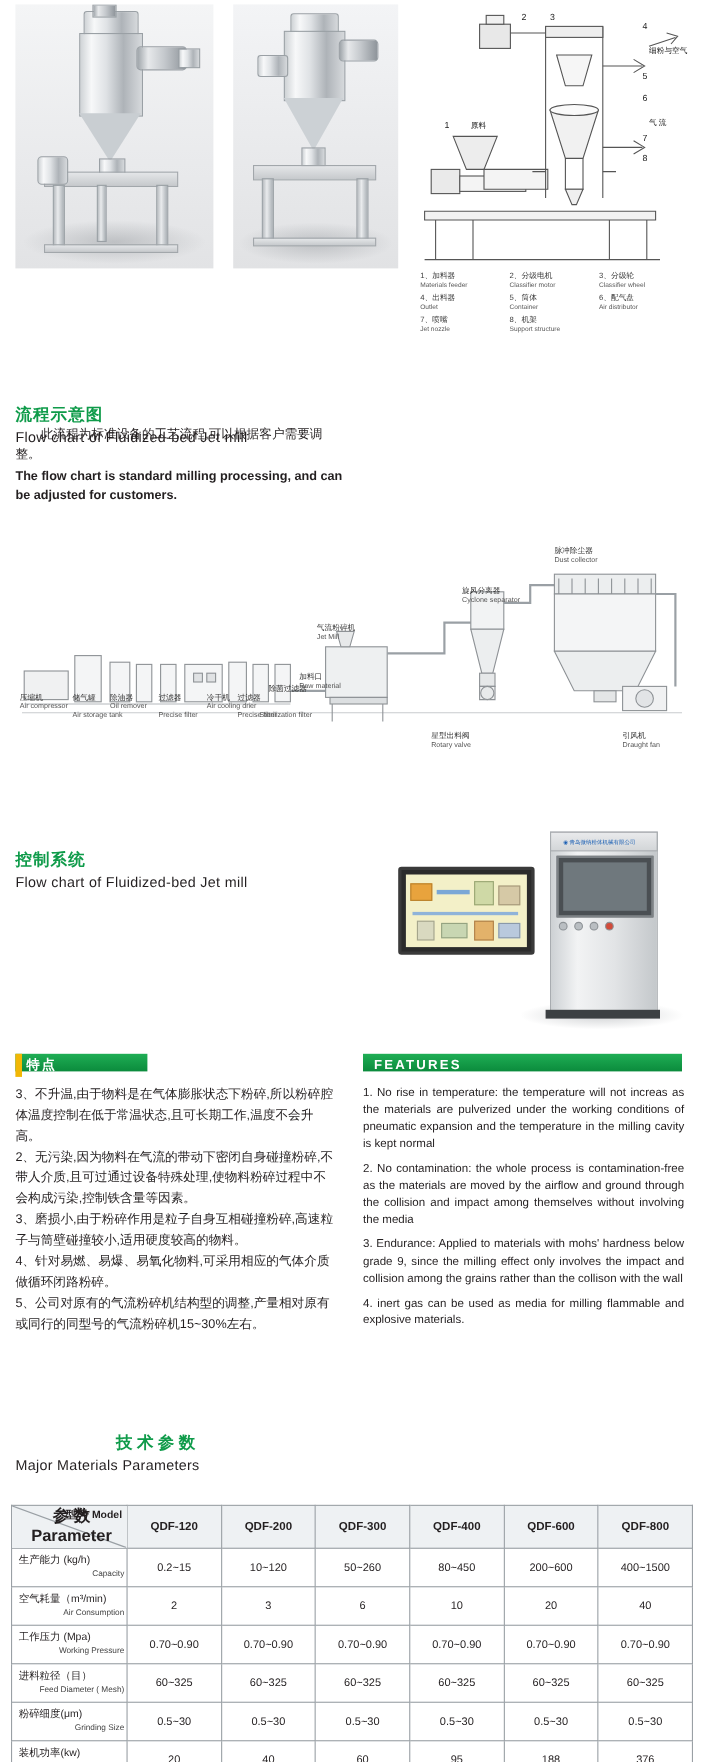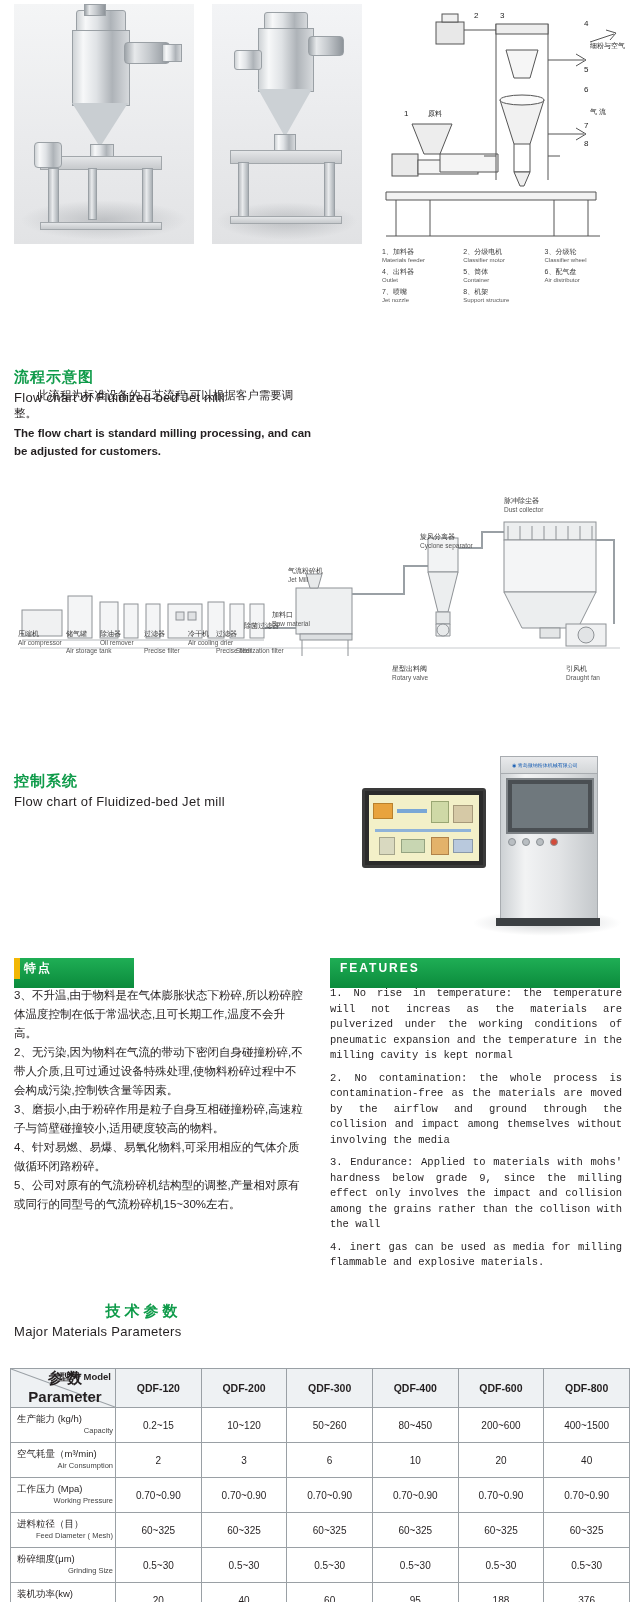--- a/index.html
+++ b/index.html
@@ -63,31 +63,31 @@
   .screenbox{position:absolute;left:10px;top:46px;width:118px;height:74px;background:#2b2b2b;border:3px solid #3a3a3a;border-radius:3px;}
   .screen{position:absolute;left:4px;top:4px;width:110px;height:66px;background:#f3f0c8;}
   .scr-el{position:absolute;}
   .panel-screen{position:absolute;left:154px;top:36px;width:84px;height:52px;background:#4a4f53;border:2px solid #7d8286;}
   .panel-screen .inner{position:absolute;left:4px;top:4px;right:4px;bottom:4px;background:#6f787d;}
   .btnrow{position:absolute;left:156px;top:96px;width:80px;height:8px;}
   .btn-dot{position:absolute;width:6px;height:6px;border-radius:50%;background:#b9bec2;border:1px solid #8d9296;}
   .cab-base{position:absolute;left:144px;top:176px;width:104px;height:8px;background:#3c4043;}
 
   
-  .tagbar{position:absolute;height:30px;}
+  .tagbar{position:absolute;height:16px;}
   .tagbar.cn{left:14px;top:958px;width:120px;
      background:linear-gradient(180deg,#1fae55,#0b8b3c);}
   .tagbar.en{left:330px;top:958px;width:290px;
      background:linear-gradient(180deg,#1fae55,#0b8b3c);}
   .tagbar span{color:#fff;font-size:12px;font-weight:bold;line-height:21px;padding-left:10px;letter-spacing:2px;display:block;}
   .tagbar.cn:after{content:"";position:absolute;left:0;top:0;width:6px;height:21px;background:#f2b705;}
 
   .feat-cn{position:absolute;left:14px;top:986px;width:290px;font-size:11.5px;line-height:19px;color:#231f20;}
   .feat-en{position:absolute;left:330px;top:986px;width:292px;font-size:10.5px;line-height:15.5px;color:#231f20;text-align:justify;}
-  .feat-en p{margin:0 0 7px 0;font-family:Liberation Mono, monospace;}
+  .feat-en p{margin:0 0 7px 0;}
   .feat-cn p{margin:0;}
 
   
   .tech-h{position:absolute;left:14px;top:1302px;}
   table.params{position:absolute;left:10px;top:1368px;width:620px;border-collapse:collapse;
      font-size:10px;color:#231f20;background:#fff;}
   table.params th, table.params td{border:1px solid #9aa0a5;text-align:center;padding:4px 2px;}
   table.params thead th{background:#eef1f3;font-weight:bold;font-size:10.5px;height:30px;}
   table.params td{height:26px;}
   .corner{position:relative;padding:0 !important;height:34px;width:96px;}

